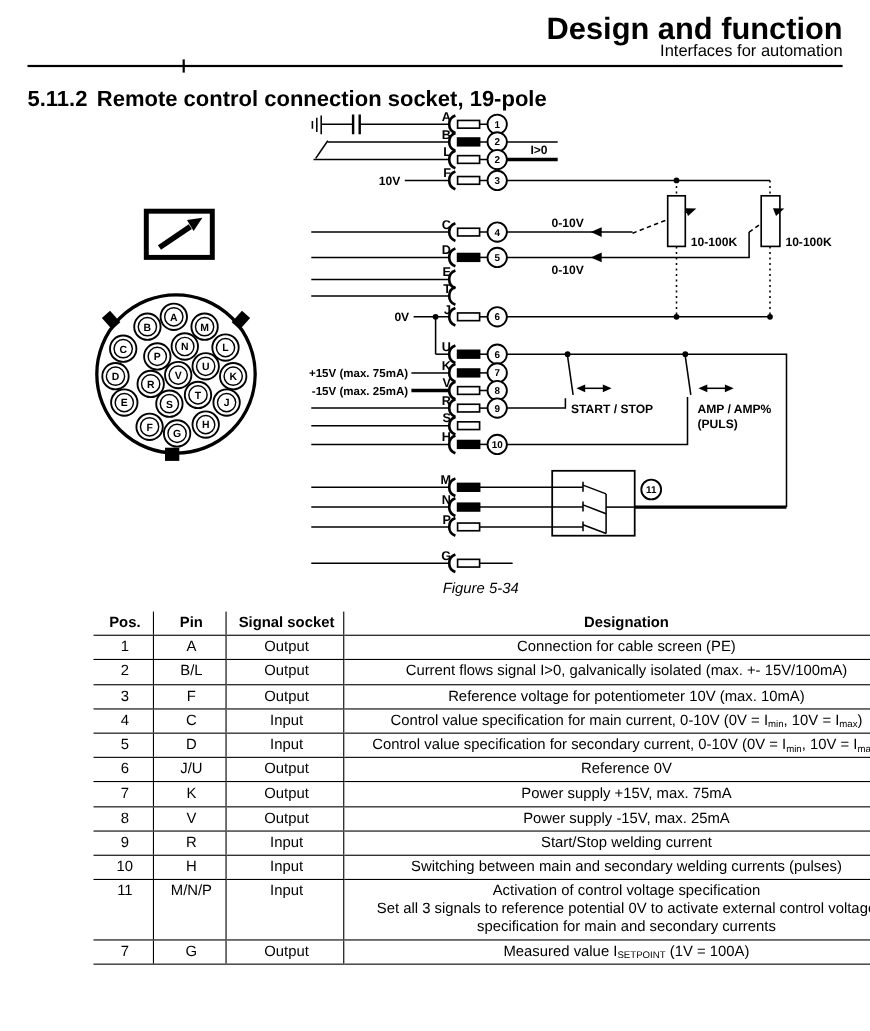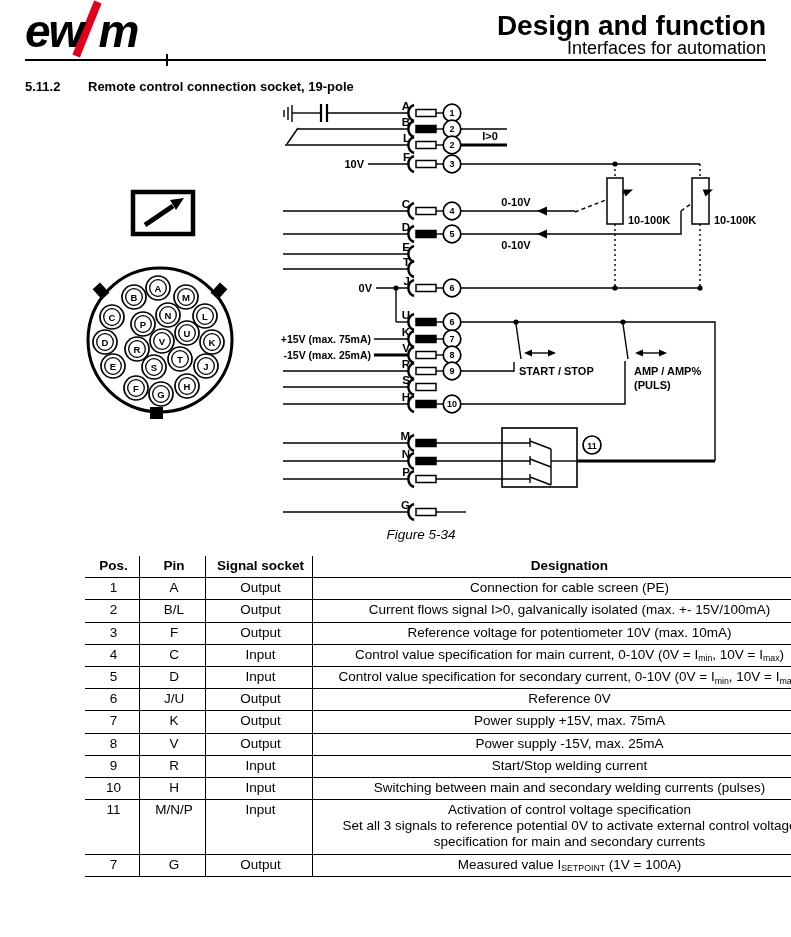--- a/index.html
+++ b/index.html
@@ -4,45 +4,42 @@
 <style>
   html,body{margin:0;padding:0}
   body{width:791px;height:937px;background:#fff;font-family:"Liberation Sans",sans-serif;color:#000;position:relative;overflow:hidden}
   .page{position:absolute;inset:0}
   
   .logo{position:absolute;left:25px;top:2px;width:130px;height:58px;font-style:italic;font-weight:bold;font-size:46px;letter-spacing:-2px;line-height:58px}
   .logo .lt{position:relative;z-index:2}
   .logo .lm{margin-left:16px}
   .slash{position:absolute;left:58px;top:-2px;width:8px;height:58px;background:#e2001a;transform:rotate(22deg);z-index:1}
   .htitle{position:absolute;right:25px;top:10px;text-align:right;font-size:28px;font-weight:bold}
-  .hsub{position:absolute;right:25px;top:38px;text-align:center;font-size:18px}
+  .hsub{position:absolute;right:25px;top:38px;text-align:center;font-size:15px}
   .hrule{position:absolute;left:25px;top:59px;width:741px;height:2px;background:#000}
   .htick{position:absolute;left:166px;top:54px;width:2px;height:12px;background:#000}
-  .sect{position:absolute;left:25px;top:79px;font-size:13px;font-weight:bold;white-space:nowrap}
+  .sect{position:absolute;left:25px;top:79px;font-size:20px;font-weight:bold;white-space:nowrap}
   .sect .num{display:inline-block;width:63px}
   
   .fig{position:absolute;left:0;top:95px}
   svg text{font-family:"Liberation Sans",sans-serif;font-weight:bold;fill:#000}
-  .cap{position:absolute;left:276px;top:527px;width:290px;text-align:center;font-style:italic;font-size:13.5px}
+  .cap{position:absolute;left:292px;top:527px;width:290px;text-align:center;font-style:italic;font-size:13.5px}
   
   .tbl{position:absolute;left:85px;top:556px;border-collapse:collapse;table-layout:fixed;width:691px}
   .tbl td,.tbl th{font-size:13.5px;vertical-align:top;text-align:center;padding:2px 4px 3px 7px;border-bottom:1.6px solid #000;line-height:1.2;word-wrap:break-word}
   .tbl th{font-weight:bold}
   .tbl td+td,.tbl th+th{border-left:1.6px solid #000}
   .tbl sub{font-size:65%;line-height:0;vertical-align:baseline;position:relative;top:0.3em}
   .c-pos{width:43px}.c-pin{width:54px}.c-shape{width:95px}.c-desig{width:499px}
 </style>
 </head>
 <body>
 
 <div class="page">
 
-  <div class="logo">
-    <span class="lt">ew</span><span class="slash"></span><span class="lt lm">m</span>
-  </div>
   <div class="htitle">Design and function</div>
   <div class="hsub">Interfaces for automation</div>
   <div class="hrule"></div>
   <div class="htick"></div>
 
   <div class="sect">
     <span class="num">5.11.2</span><span>Remote control connection socket, 19-pole</span>
   </div>
 
   <svg class="fig" width="791" height="450" viewBox="0 95 791 450">

